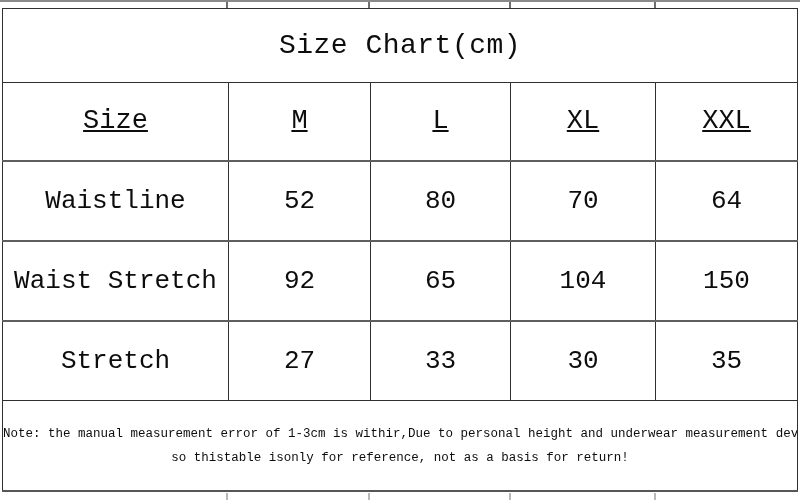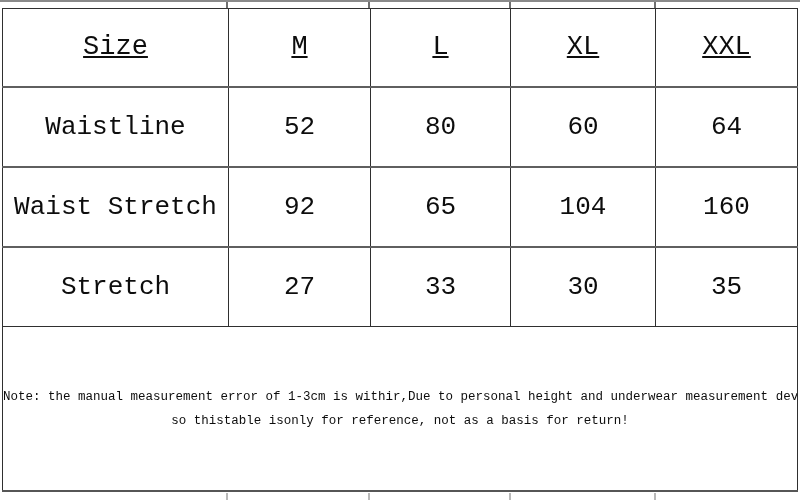--- a/index.html
+++ b/index.html
@@ -95,40 +95,43 @@
 
   <table class="chart">
     <colgroup>
       <col class="c0">
         <col class="c1">
         <col class="c2">
         <col class="c3">
         <col class="c4">
     </colgroup>
     <tbody>
+      <tr class="title-row">
+        <td colspan="5" class="title-cell">Size Chart(cm)</td>
+      </tr>
       <tr class="header-row">
         <td>Size</td>
         <td>M</td>
         <td>L</td>
         <td>XL</td>
         <td>XXL</td>
       </tr>
       <tr class="data-row">
         <td>Waistline</td>
         <td>52</td>
         <td>80</td>
-        <td>60</td>
+        <td>70</td>
         <td>64</td>
       </tr>
       <tr class="data-row">
         <td>Waist Stretch</td>
         <td>92</td>
         <td>65</td>
         <td>104</td>
-        <td>160</td>
+        <td>150</td>
       </tr>
       <tr class="data-row">
         <td>Stretch</td>
         <td>27</td>
         <td>33</td>
         <td>30</td>
         <td>35</td>
       </tr>
       <tr class="note-row">
         <td colspan="5" class="note-cell">

